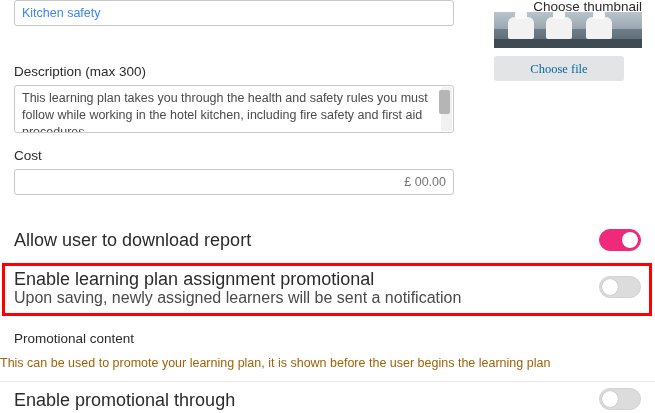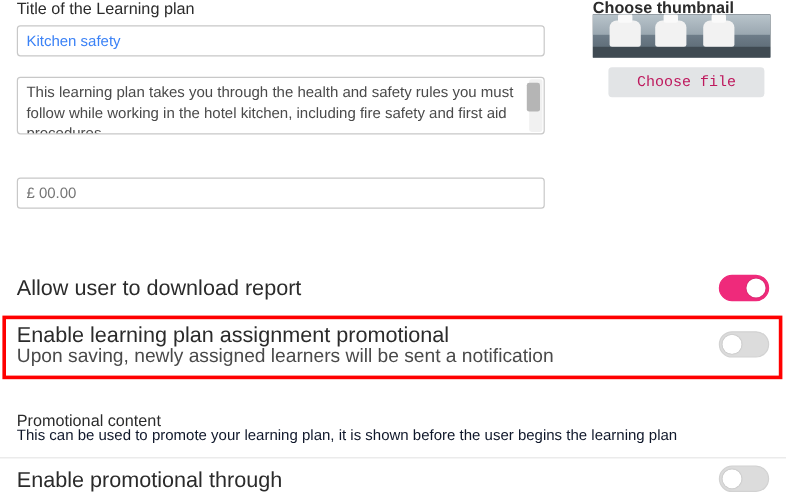--- a/index.html
+++ b/index.html
@@ -44,20 +44,21 @@
     border-radius: 3px;
     background: #ffffff;
     padding: 3px 7px;
     font-family: "Liberation Sans", sans-serif;
     font-size: 12.5px;
     color: #3b82f6;
     outline: none;
   }
   .text-input.placeholder-style {
     color: #0c4a6e;
+    text-align: right;
   }
   .textarea-wrap {
     position: relative;
     width: 440px;
   }
   .textarea {
     box-sizing: border-box;
     width: 440px;
     height: 48px;
     border: 1px solid #c8c8c8;
@@ -96,24 +97,23 @@
     position: absolute;
     left: 494px;
     top: 0;
     width: 148px;
   }
   .thumb-title {
     position: absolute;
     left: 0;
     top: -1px;
     width: 148px;
-    text-align: left;
+    text-align: right;
     font-size: 13.5px;
     color: #2b2b2b;
-    font-weight: bold;
   }
   .thumb-box {
     position: absolute;
     left: 0;
     top: 12px;
     width: 148px;
     height: 36px;
     overflow: hidden;
     background: #2f3a43;
   }
@@ -152,29 +152,29 @@
     border-radius: 5px 5px 2px 2px;
   }
   .chef.c1 { left: 14px; }
   .chef.c2 { left: 52px; }
   .chef.c3 { left: 92px; }
   .choose-file-btn {
     position: absolute;
     left: 0;
     top: 56px;
     width: 130px;
-    margin-left: 13px;
+    margin-left: 0;
     height: 25px;
     line-height: 25px;
     text-align: center;
     background: #e2e4e6;
-    color: #be185d;
+    color: #0369a1;
     border: none;
     border-radius: 3px;
-    font-family: Liberation Mono, monospace;
+    font-family: Liberation Serif, serif;
     font-size: 12.5px;
   }
 
   
   .toggle-row {
     position: absolute;
     left: 0;
     width: 655px;
     box-sizing: border-box;
   }
@@ -233,54 +233,55 @@
   }
 
   .section-title {
     position: absolute;
     left: 14px;
     font-size: 13.5px;
     color: #2b2b2b;
   }
   .section-desc {
     position: absolute;
-    left: 14px;
+    left: 0;
     font-size: 12.5px;
-    color: #0f172a;
+    color: #a16207;
   }
   .divider {
     position: absolute;
     left: 0;
     width: 655px;
     height: 1px;
     background: #e6e6e6;
   }
 </style>
 </head>
 <body>
 
 <div class="page">
 
   <div class="left-col">
 
     <div style="position:absolute; left:0; top:0;">
-      <div class="field-label">Title of the Learning plan</div>
       <input class="text-input" type="text" value="Kitchen safety" style="">
     </div>
 
     <div style="position:absolute; left:0; top:64px;">
+      <div class="field-label">Description (max 300)</div>
       <div class="textarea-wrap">
         <textarea class="textarea" style="">This learning plan takes you through the health and safety rules you must follow while working in the hotel kitchen, including fire safety and first aid procedures.</textarea>
         <div class="scroll-track">
           <div class="scroll-thumb"></div>
         </div>
       </div>
     </div>
 
     <div style="position:absolute; left:0; top:148px;">
+      <div class="field-label">Cost</div>
       <input class="text-input placeholder-style" type="text" placeholder="£ 00.00" style="">
     </div>
   </div>
 
   <div class="right-col">
     <div class="thumb-title">Choose thumbnail</div>
     <div class="thumb-box">
       <div class="thumb-img">
         <div class="wall"></div>
         <div class="counter"></div>
@@ -301,21 +302,21 @@
 
   <div class="highlight-box"></div>
   <div class="toggle-row" style="top:271px;">
     <div class="label-main">Enable learning plan assignment promotional</div>
     <div class="label-sub">Upon saving, newly assigned learners will be sent a notification</div>
     <div class="switch" style="left:599px; top:5px;">
       <div class="knob"></div>
     </div>
   </div>
 
-  <div class="section-title" style="top:343px;text-align:right;">Promotional content</div>
+  <div class="section-title" style="top:331px;text-align:right;">Promotional content</div>
   <div class="section-desc" style="top:356px;">This can be used to promote your learning plan, it is shown before the user begins the learning plan</div>
 
   <div class="divider" style="top:381px;"></div>
 
   <div class="toggle-row" style="top:392px;">
     <div class="label-main">Enable promotional through</div>
     <div class="switch" style="left:599px; top:-4px;">
       <div class="knob"></div>
     </div>
   </div>

